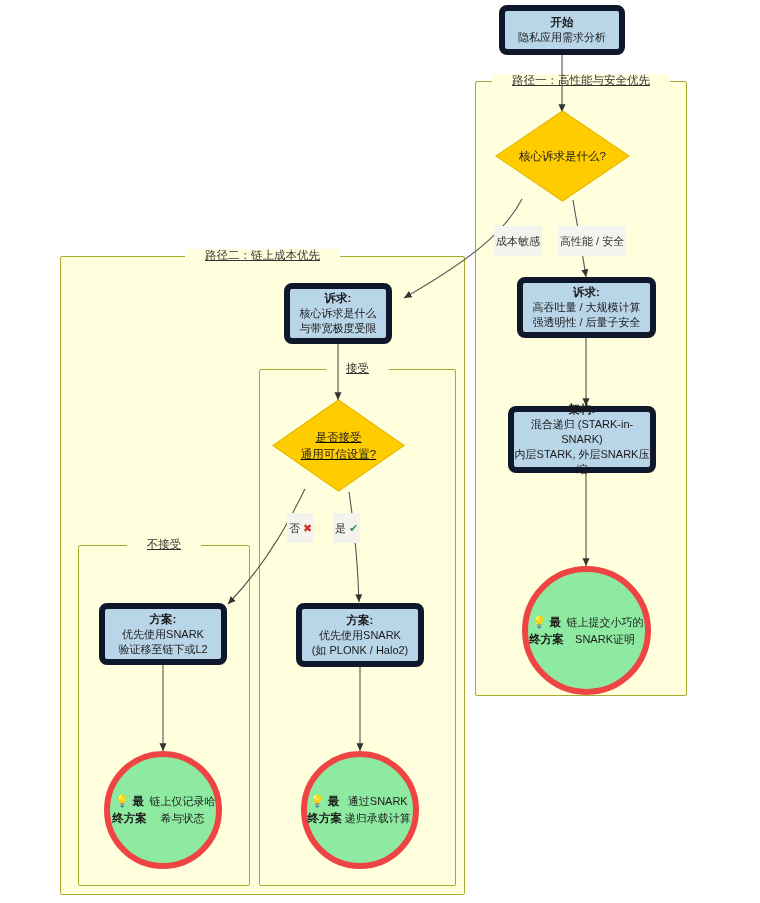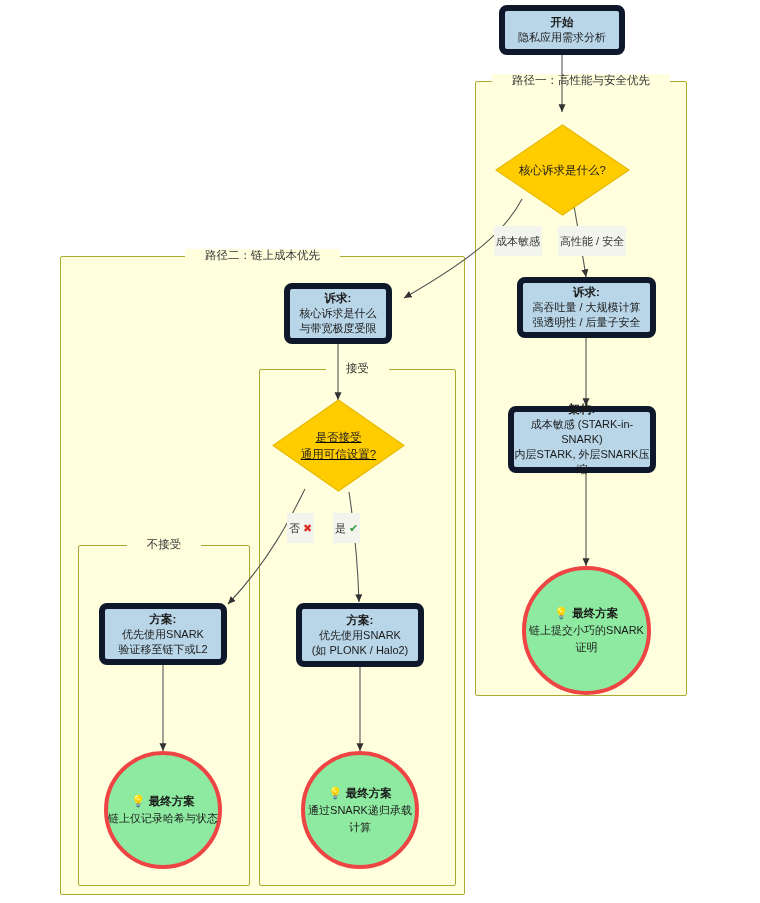--- a/index.html
+++ b/index.html
@@ -42,20 +42,21 @@
     width: 100%;
     text-align: center;
     font-size: 11.5px;
     color: #333333;
     background: transparent;
     white-space: nowrap;
   }
   .cluster-label span {
     background: #ffffde;
     padding: 0 20px;
+    text-decoration: underline;
   }
   
   .node {
     position: absolute;
     box-sizing: border-box;
   }
   .rect-node {
     background: #b9d6e8;
     border: 6px solid #0f172a;
     border-radius: 8px;
@@ -88,23 +89,23 @@
     z-index: 2;
     text-align: center;
     font-size: 11.5px;
     line-height: 17px;
     color: #1a1a1a;
     width: 100%;
   }
   .circle-node {
     border-radius: 50%;
     background: #8eeaa0;
-    border: 4px solid #ef4444;
+    border: 6px solid #ef4444;
     display: flex;
-    flex-direction: column;
+    flex-direction: row;
     align-items: center;
     justify-content: center;
     text-align: center;
     font-size: 11px;
     line-height: 17px;
     color: #1a1a1a;
   }
   .circle-node .ttl {
     font-weight: bold;
     font-size: 11.5px;
@@ -179,41 +180,41 @@
 
       <path d="M360,667 L360,751"></path>
     </g>
   </svg>
 
   <div class="node rect-node" style="left:499px; top:5px; width:126px; height:50px;">
     <div class="ttl">开始</div>
     <div>隐私应用需求分析</div>
   </div>
 
-  <div class="node diamond-node" style="left:495px; top:124px; width:135px; height:92px;">
+  <div class="node diamond-node" style="left:495px; top:110px; width:135px; height:92px;">
     <svg class="dshape" viewBox="0 0 135 92" preserveAspectRatio="none">
       <polygon points="67.5,1 134,46 67.5,91 1,46" fill="#ffcc00" stroke="#e6b800" stroke-width="1.2"></polygon>
     </svg>
     <div class="dtext">
       <div>核心诉求是什么?</div>
     </div>
   </div>
 
   <div class="edge-label" style="left:494px; top:226px;">成本敏感</div>
   <div class="edge-label" style="left:558px; top:226px;">高性能 / 安全</div>
 
   <div class="node rect-node" style="left:517px; top:277px; width:139px; height:61px;">
     <div class="ttl">诉求:</div>
     <div>高吞吐量 / 大规模计算</div>
     <div>强透明性 / 后量子安全</div>
   </div>
 
   <div class="node rect-node" style="left:508px; top:406px; width:148px; height:67px;">
     <div class="ttl">架构:</div>
-    <div>成本敏感 (STARK-in-SNARK)</div>
+    <div>混合递归 (STARK-in-SNARK)</div>
     <div>内层STARK, 外层SNARK压缩</div>
   </div>
 
   <div class="node circle-node" style="left:522px; top:566px; width:129px; height:129px;">
     <div class="ttl">💡 最终方案</div>
     <div>链上提交小巧的SNARK证明</div>
   </div>
 
   <div class="node rect-node" style="left:284px; top:283px; width:108px; height:61px;">
     <div class="ttl">诉求:</div>

